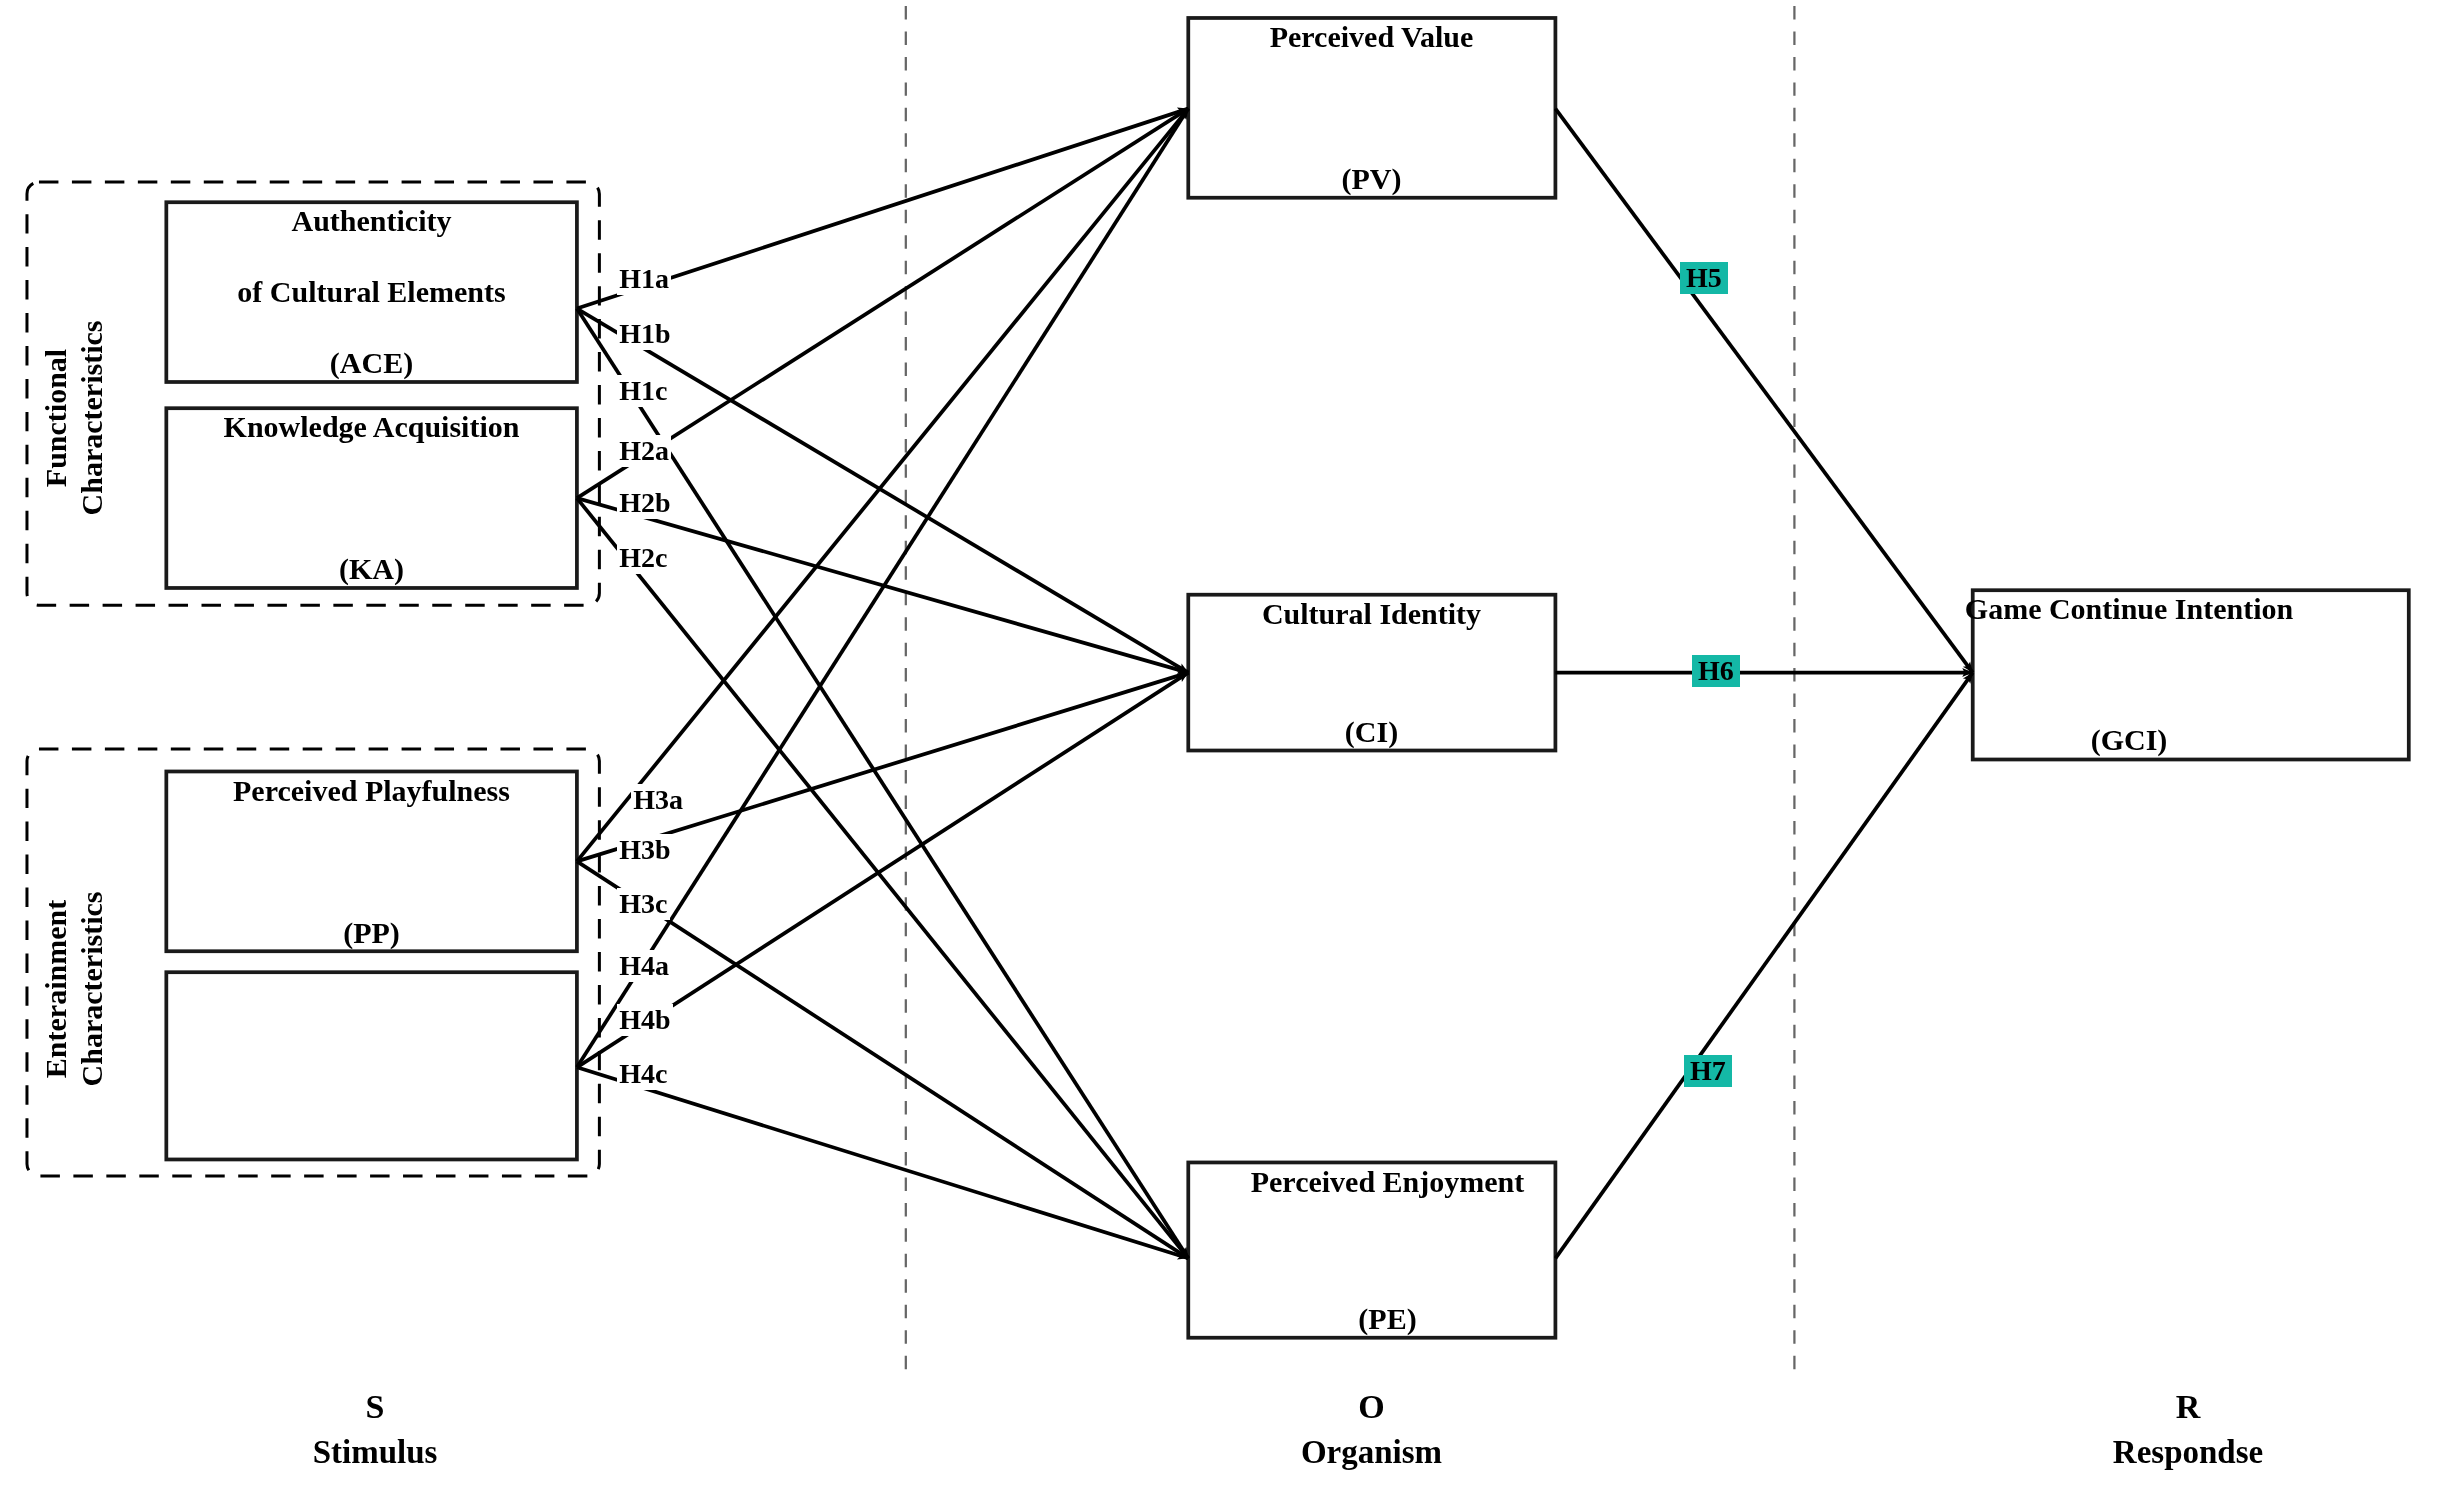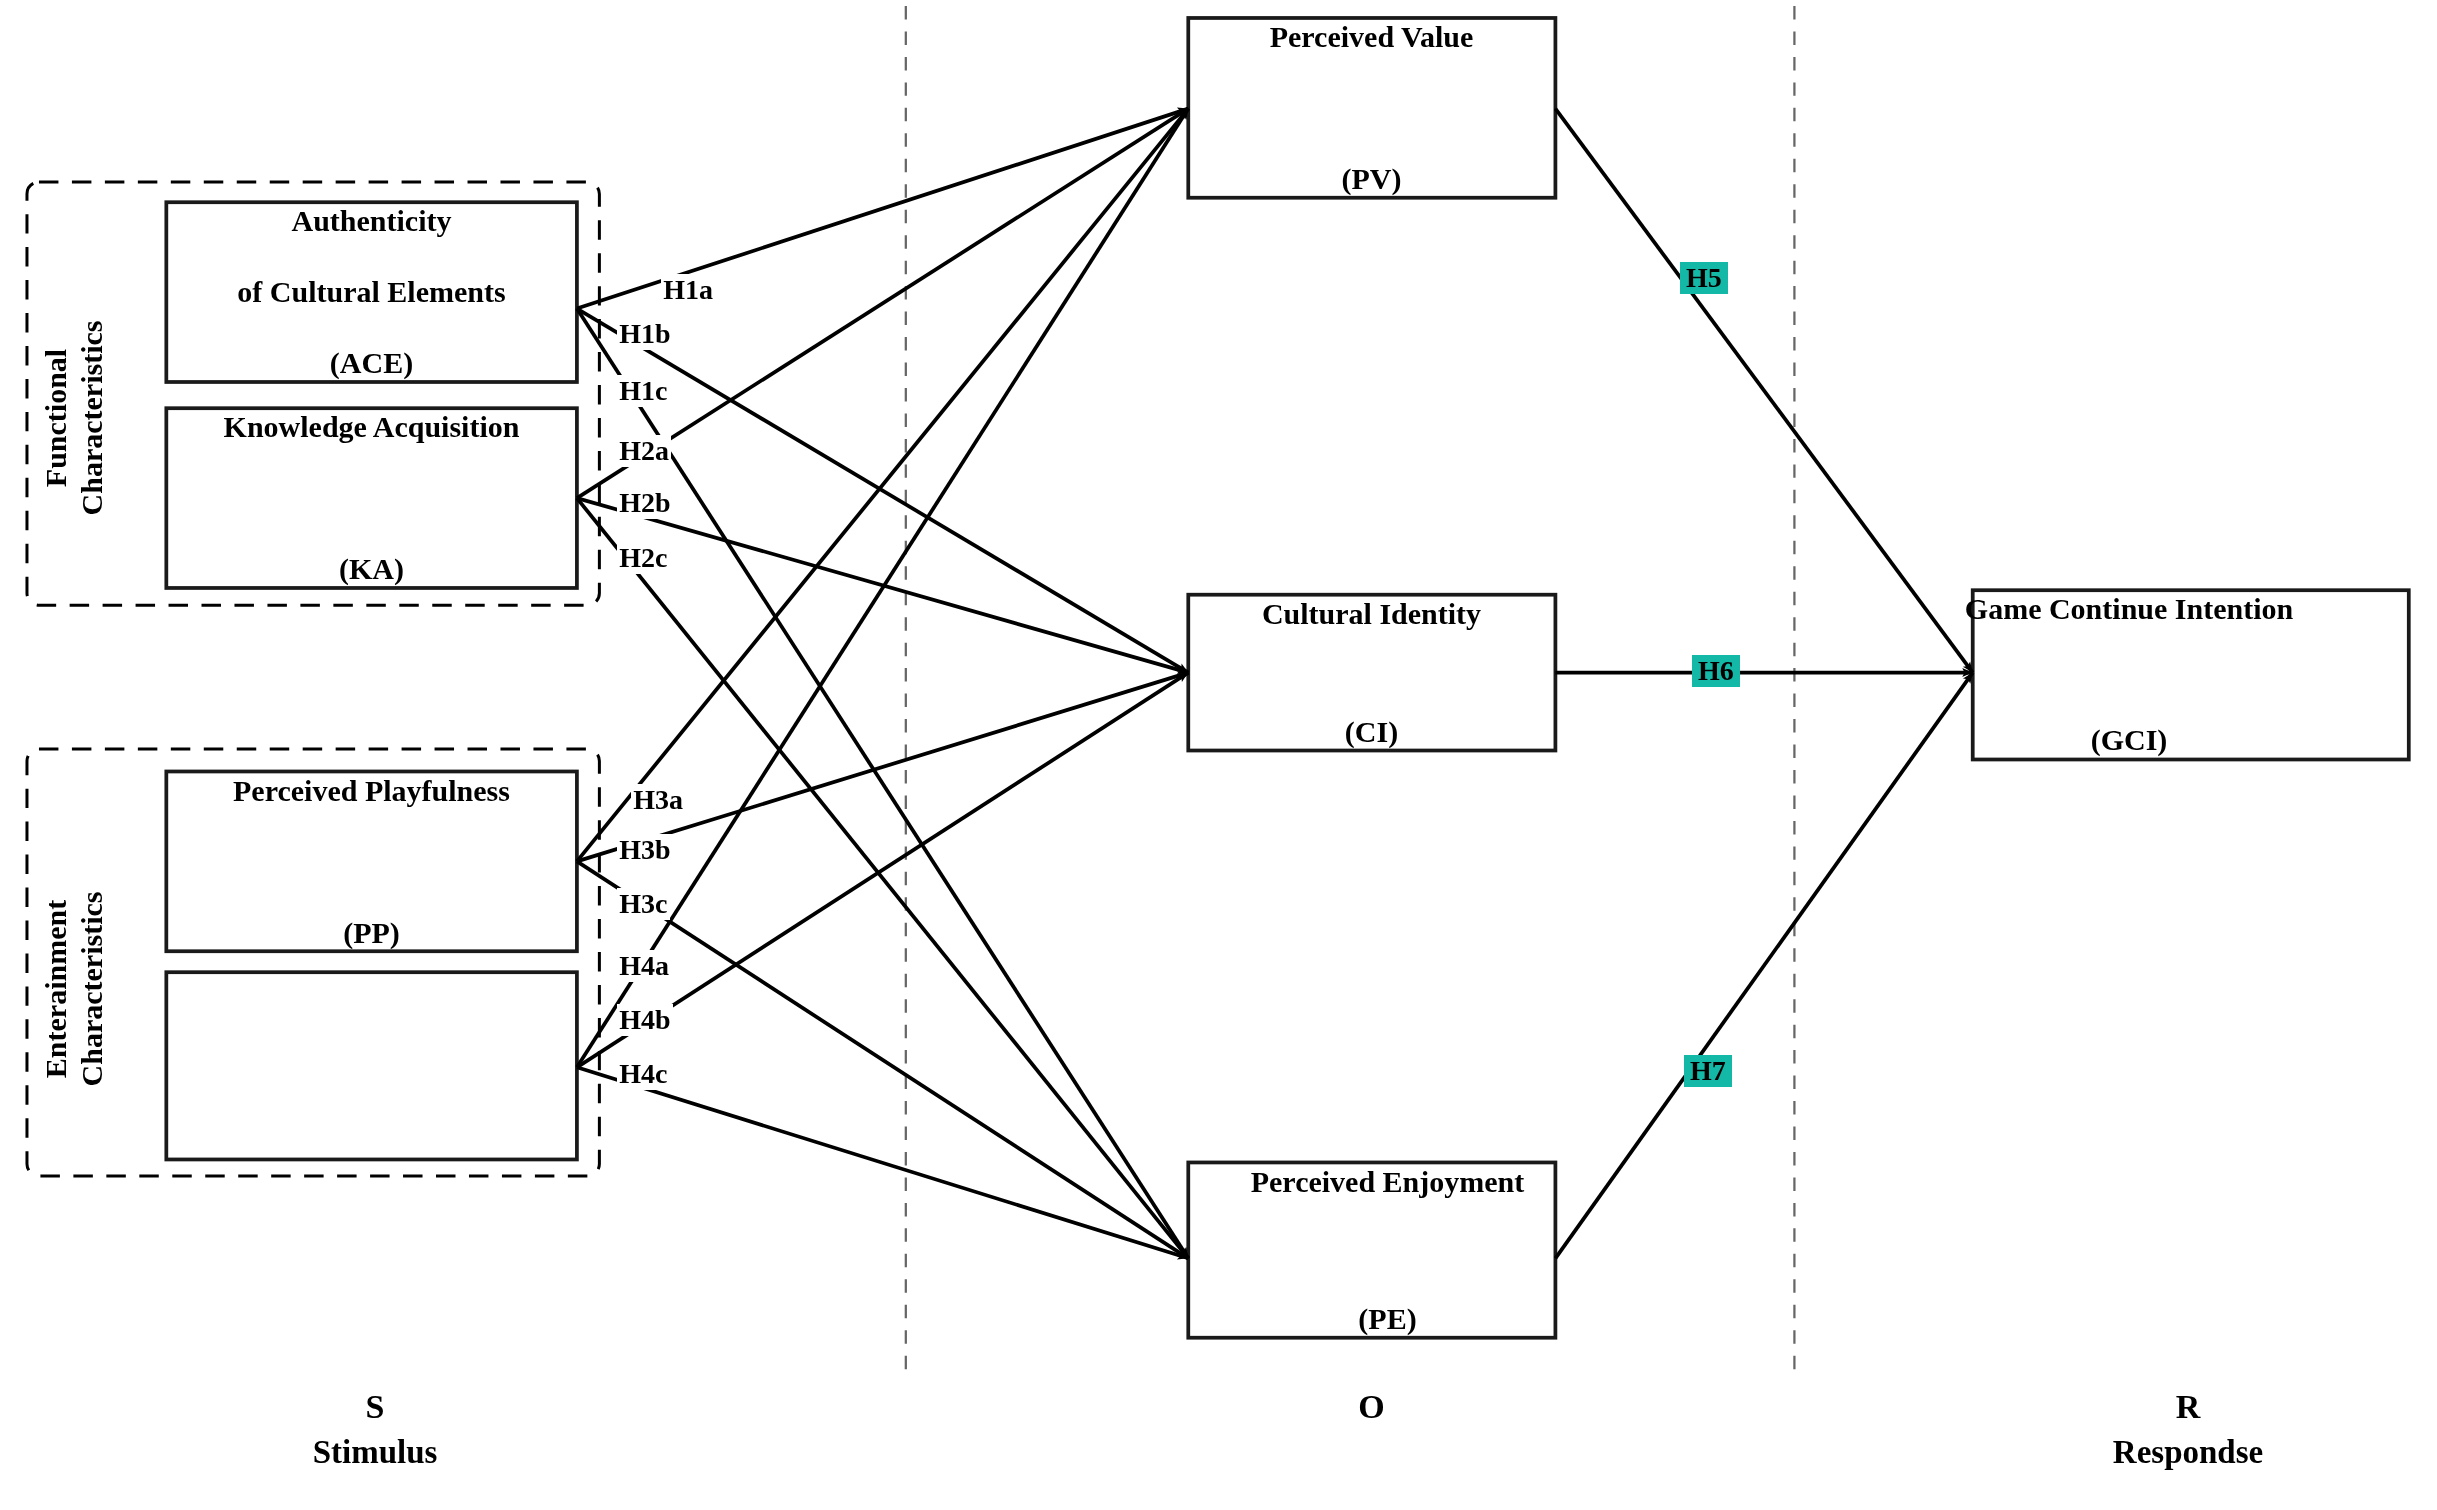--- a/index.html
+++ b/index.html
@@ -122,21 +122,21 @@
   <div class="boxtext" style="left:1204px;top:1163px;width:367px;height:175px;font-size:30px;font-family:Liberation Serif, serif;">
     <span>Perceived Enjoyment</span>
     <span>(PE)</span>
   </div>
 
   <div class="boxtext" style="left:1911px;top:590px;width:436px;height:169px;font-size:30px;">
     <span>Game Continue Intention</span>
     <span>(GCI)</span>
   </div>
 
-  <div class="hyp" style="left:617px;top:274px;margin-left:44px;">H1a</div>
+  <div class="hyp" style="left:617px;top:263px;">H1a</div>
   <div class="hyp" style="left:617px;top:318px;">H1b</div>
   <div class="hyp" style="left:617px;top:375px;">H1c</div>
   <div class="hyp" style="left:617px;top:435px;">H2a</div>
   <div class="hyp" style="left:617px;top:487px;">H2b</div>
   <div class="hyp" style="left:617px;top:542px;">H2c</div>
 
   <div class="hyp" style="left:631px;top:784px;">H3a</div>
   <div class="hyp" style="left:617px;top:834px;">H3b</div>
   <div class="hyp" style="left:617px;top:888px;">H3c</div>
   <div class="hyp" style="left:617px;top:950px;">H4a</div>
@@ -147,20 +147,21 @@
   <div class="pathlabel" style="left:1692px;top:655px;">H6</div>
   <div class="pathlabel" style="left:1684px;top:1055px;">H7</div>
 
   <div class="sorlabel" style="left:225px;top:1384px;width:300px;">
     <span class="letter">S</span>
     <span class="word">Stimulus</span>
   </div>
 
   <div class="sorlabel" style="left:1199px;top:1384px;width:345px;">
     <span class="letter">O</span>
+    <span class="word">Organism</span>
   </div>
 
   <div class="sorlabel" style="left:2023px;top:1384px;width:330px;">
     <span class="letter">R</span>
     <span class="word">Respondse</span>
   </div>
 
 </div>
 
 

